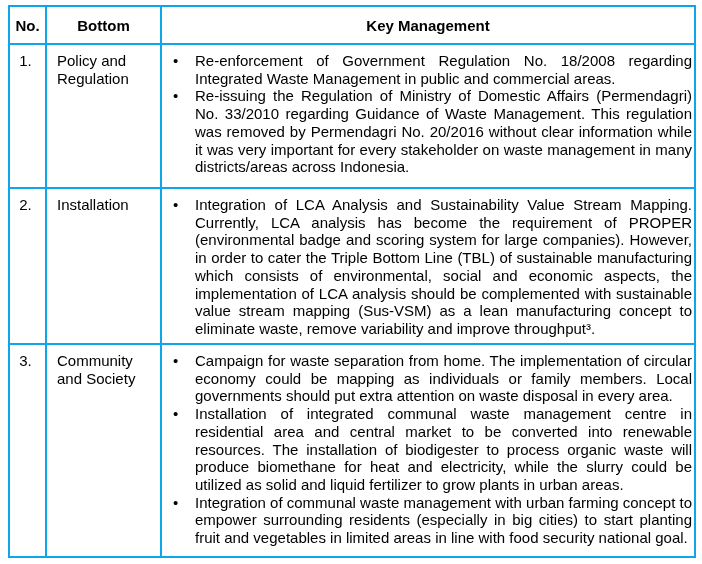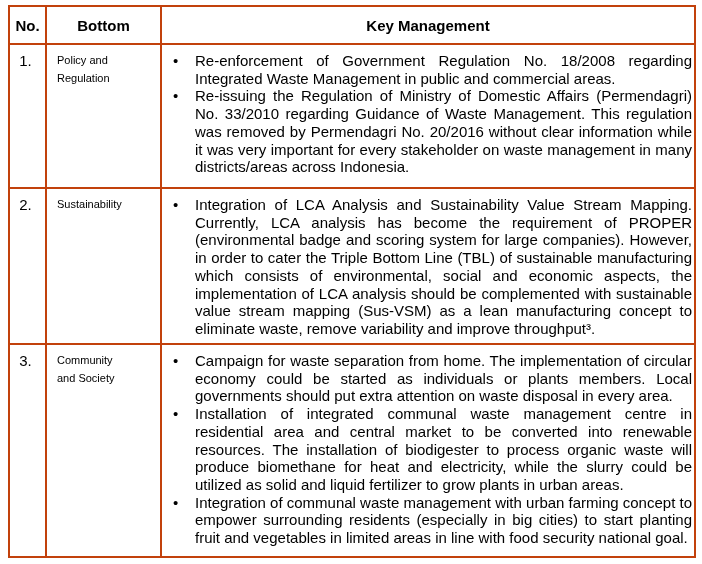--- a/index.html
+++ b/index.html
@@ -16,21 +16,21 @@
     border-collapse: collapse;
     table-layout: fixed;
     width: 686px;
     margin: 5px 0 0 8px;
     background: #ffffff;
   }
   col.col-no { width: 37px; }
   col.col-sector { width: 115px; }
   col.col-init { width: 534px; }
   th, td {
-    border: 2px solid #c2410c;
+    border: 2px solid #0ea5e9;
     vertical-align: top;
     padding: 0;
   }
   thead tr { height: 38px; }
   tbody tr:nth-child(1) { height: 144px; }
   tbody tr:nth-child(2) { height: 156px; }
   tbody tr:nth-child(3) { height: 213px; }
   th {
     font-size: 15px;
     font-weight: bold;
@@ -38,21 +38,21 @@
     vertical-align: middle;
     padding: 0 2px;
   }
   td.cell-no {
     font-size: 15px;
     text-align: center;
     padding: 7px 6px 5px 2px;
     line-height: 17.7px;
   }
   td.cell-sector {
-    font-size: 11px;
+    font-size: 15px;
     padding: 7px 3px 21px 10px;
     line-height: 17.7px;
   }
   td.cell-init {
     padding: 7px 2px 5px 10px;
   }
   ul.initiatives {
     margin: 0;
     padding: 0 0 0 23px;
     list-style: none;
@@ -93,33 +93,33 @@
     <td class="cell-init">
       <ul class="initiatives">
             <li>Re-enforcement of Government Regulation No. 18/2008 regarding Integrated Waste Management in public and commercial areas.</li>
             <li>Re-issuing the Regulation of Ministry of Domestic Affairs (Permendagri) No. 33/2010 regarding Guidance of Waste Management. This regulation was removed by Permendagri No. 20/2016 without clear information while it was very important for every stakeholder on waste management in many districts/areas across Indonesia.</li>
           </ul>
     </td>
   </tr>
 
   <tr>
     <td class="cell-no">2.</td>
-    <td class="cell-sector">Sustainability</td>
+    <td class="cell-sector">Installation</td>
     <td class="cell-init">
       <ul class="initiatives">
             <li>Integration of LCA Analysis and Sustainability Value Stream Mapping. Currently, LCA analysis has become the requirement of PROPER (environmental badge and scoring system for large companies). However, in order to cater the Triple Bottom Line (TBL) of sustainable manufacturing which consists of environmental, social and economic aspects, the implementation of LCA analysis should be complemented with sustainable value stream mapping (Sus-VSM) as a lean manufacturing concept to eliminate waste, remove variability and improve throughput³.</li>
           </ul>
     </td>
   </tr>
 
   <tr>
     <td class="cell-no">3.</td>
     <td class="cell-sector">Community<br>and Society</td>
     <td class="cell-init">
       <ul class="initiatives">
-            <li>Campaign for waste separation from home. The implementation of circular economy could be started as individuals or plants members. Local governments should put extra attention on waste disposal in every area.</li>
+            <li>Campaign for waste separation from home. The implementation of circular economy could be mapping as individuals or family members. Local governments should put extra attention on waste disposal in every area.</li>
             <li>Installation of integrated communal waste management centre in residential area and central market to be converted into renewable resources. The installation of biodigester to process organic waste will produce biomethane for heat and electricity, while the slurry could be utilized as solid and liquid fertilizer to grow plants in urban areas.</li>
             <li>Integration of communal waste management with urban farming concept to empower surrounding residents (especially in big cities) to start planting fruit and vegetables in limited areas in line with food security national goal.</li>
           </ul>
     </td>
   </tr>
 </tbody>
 </table>
 
 </body></html>

